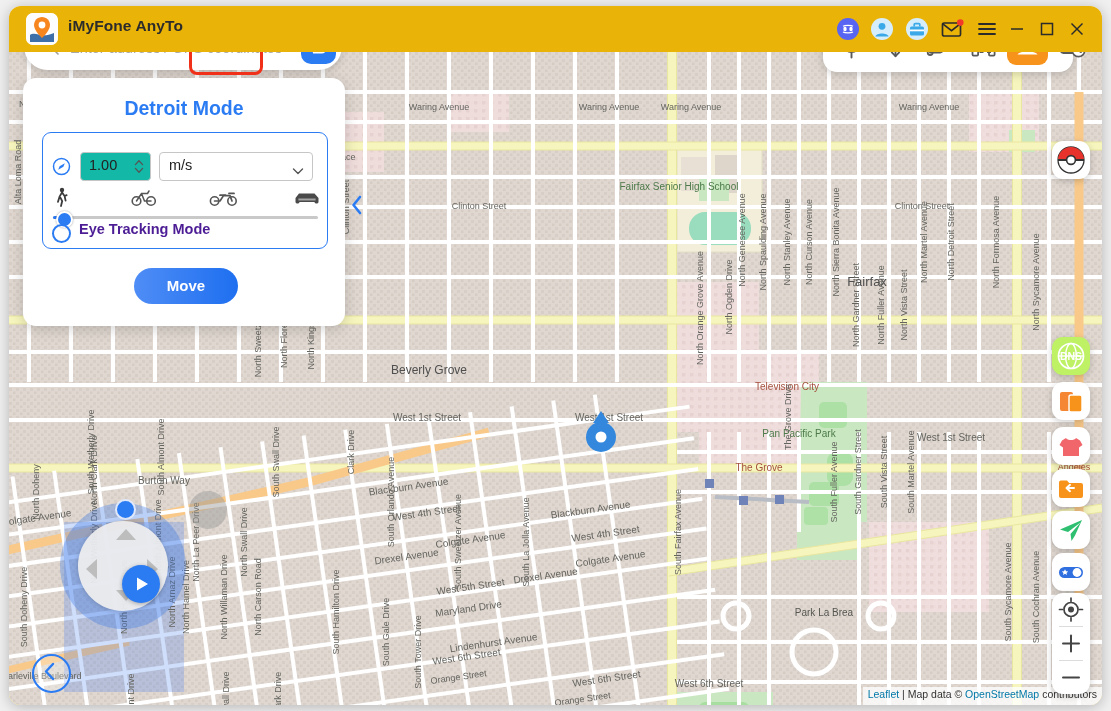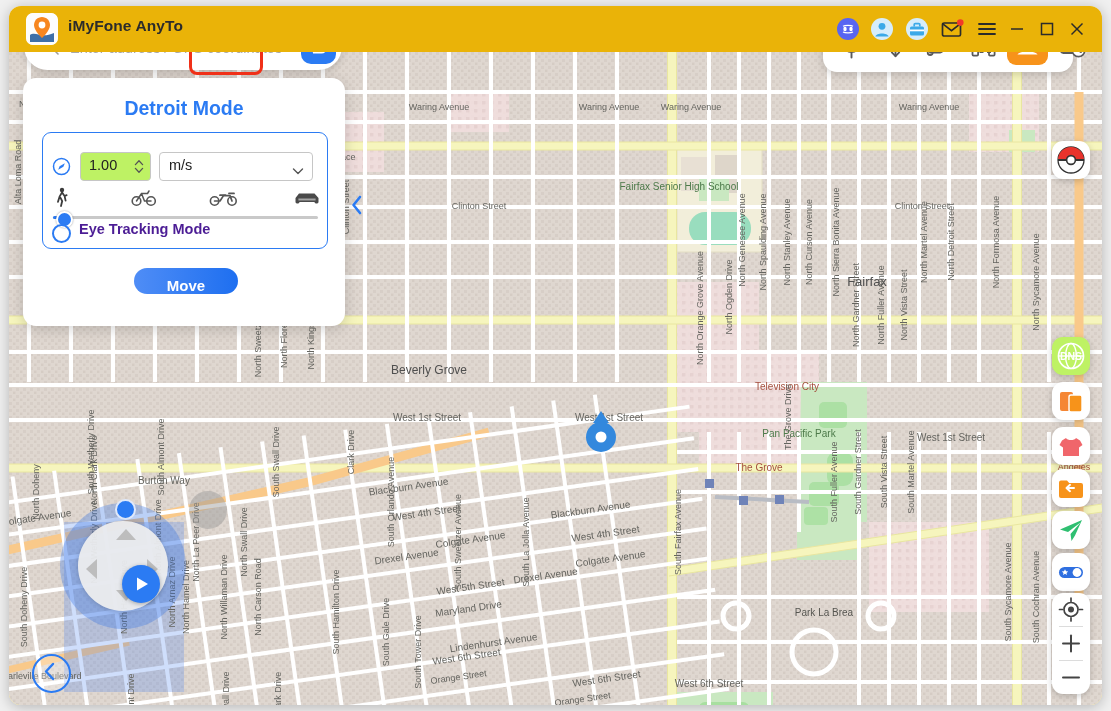--- a/index.html
+++ b/index.html
@@ -42,37 +42,37 @@
 
   
   #panel{position:absolute;left:14px;top:72px;width:322px;height:248px;background:#fff;
          border-radius:13px;box-shadow:0 3px 14px rgba(0,0,0,.17);z-index:18;}
   #panel-title{position:absolute;top:19px;width:100%;text-align:center;font-size:19.5px;
                font-weight:bold;color:#2b7bf3;}
   #panel-box{position:absolute;left:19px;top:54px;width:284px;height:115px;border:1px solid #2b7bf3;
              border-radius:9px;}
   #speed-icon{position:absolute;left:9px;top:24px;}
   #speed-input-wrap{position:absolute;left:37px;top:19px;width:69px;height:27px;border:1px solid #c6c6c6;
-                    border-radius:4px;background:#bef264;}
+                    border-radius:4px;background:#14b8a6;}
   #speed-value{position:absolute;left:8px;top:4px;font-size:14.5px;color:#222;}
   #speed-stepper{position:absolute;right:5px;top:4px;width:12px;height:19px;cursor:pointer;}
   #unit-select{position:absolute;left:116px;top:19px;width:152px;height:27px;border:1px solid #c6c6c6;
                border-radius:4px;background:#fff;cursor:pointer;}
   #unit-label{position:absolute;left:9px;top:4px;font-size:14.5px;color:#222;}
   #unit-chev{position:absolute;right:8px;top:9px;}
   .mode-ic{position:absolute;top:54px;width:22px;height:18px;}
   #slider-track{position:absolute;left:10px;top:83px;width:265px;height:3px;background:#c9c9c9;
                 border-radius:2px;cursor:pointer;}
   #slider-fill{position:absolute;left:0;top:0;width:9px;height:3px;background:#2b7bf3;border-radius:2px;}
   #slider-thumb{position:absolute;left:3px;top:-5px;width:13px;height:13px;border-radius:50%;
                 background:#2b7bf3;border:2px solid #fff;box-shadow:0 0 2px rgba(0,0,0,.4);cursor:pointer;}
   #eye-radio{position:absolute;left:9px;top:91px;width:15px;height:15px;border:2px solid #2b7bf3;
              border-radius:50%;cursor:pointer;}
   #eye-label{position:absolute;left:36px;top:88px;font-size:14.5px;color:#4c1d95;font-weight:bold;}
-  #move-btn{position:absolute;left:111px;top:190px;width:104px;height:26px;border-radius:18px;
+  #move-btn{position:absolute;left:111px;top:190px;width:104px;height:36px;border-radius:18px;
             background:linear-gradient(90deg,#4f8df6,#1e6ff0);cursor:pointer;}
   #move-label{position:absolute;width:100%;top:9px;text-align:center;font-size:15px;color:#fff;
               font-weight:bold;}
   #panel-collapse{position:absolute;left:340px;top:188px;cursor:pointer;z-index:19;}
 
   
   #toolbar{position:absolute;left:814px;top:11px;width:250px;height:55px;background:#fff;
            border-radius:14px;box-shadow:0 2px 10px rgba(0,0,0,.18);z-index:20;}
   .tool{position:absolute;top:7px;width:41px;height:41px;border-radius:9px;cursor:pointer;}
   #tool-teleport{left:8px;}
@@ -448,20 +448,23 @@
     </svg>
 
     <div id="marker">
       <svg width="30" height="42" viewBox="0 0 30 42">
         <path d="M15 0 L23 12 L7 12 Z" fill="#3388dd"></path>
         <circle cx="15" cy="26" r="15" fill="#3388dd"></circle>
         <circle cx="15" cy="26" r="5.5" fill="#ffffff"></circle>
       </svg>
     </div>
 
+    <div id="attribution">
+      <a href="#">Leaflet</a><span> | Map data © </span><a href="#">OpenStreetMap</a><span> contributors</span>
+    </div>
   </div>
 
   <div id="titlebar">
     <div id="app-logo">
       <svg width="32" height="32" viewBox="0 0 32 32">
         <rect width="32" height="32" rx="7" fill="#fdfdfd"></rect>
         <path d="M4 22 C10 18 15 26 28 20 L28 29 L4 29 Z" fill="#3e6fa8"></path>
         <path d="M16 4 C11.6 4 8 7.6 8 12 c0 6 8 13 8 13 s8-7 8-13 c0-4.4-3.6-8-8-8z" fill="#f7861f"></path>
         <circle cx="16" cy="12" r="3.4" fill="#ffffff"></circle>
       </svg>

